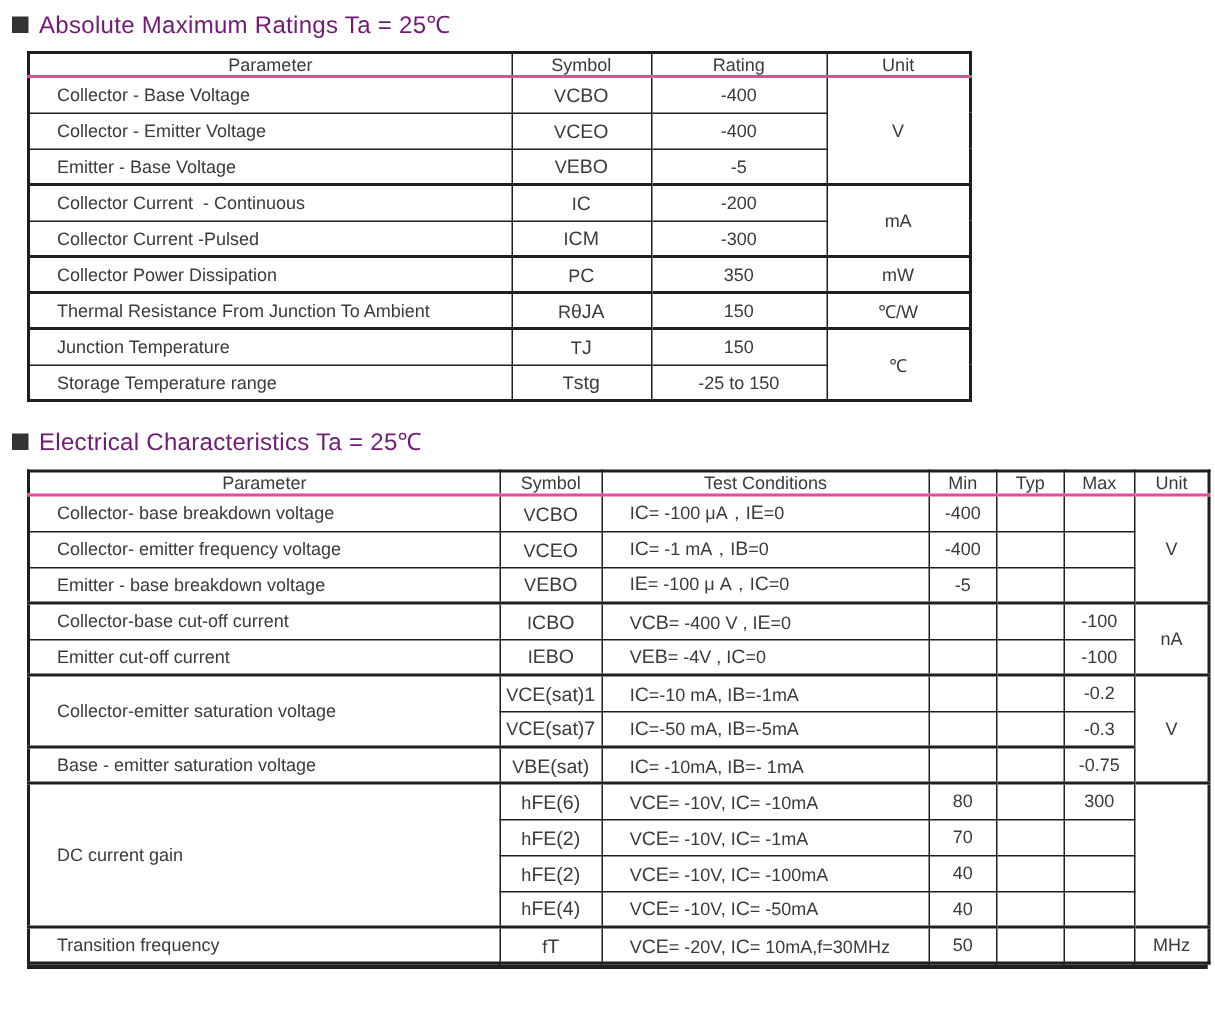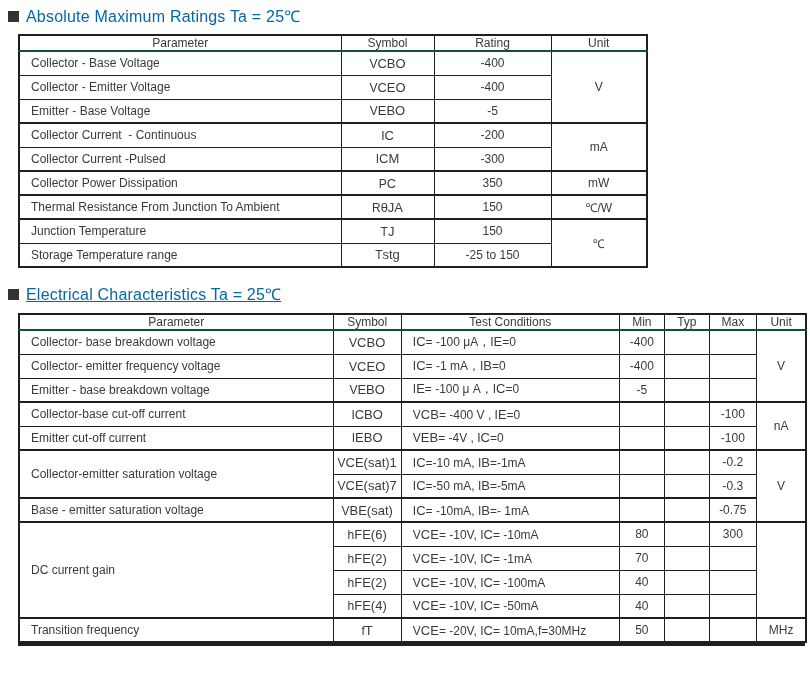--- a/index.html
+++ b/index.html
@@ -13,24 +13,24 @@
     font-family: "Liberation Sans", sans-serif;
     color: #3a3a3a;
   }
   .section-title {
     display: flex;
     align-items: center;
     gap: 7px;
     margin-left: 8px;
     font-size: 16px;
     letter-spacing: 0.2px;
-    color: #0369a1;
+    color: #701a75;
   }
   .section-title.first { margin-top: 5px; }
-  .section-title.second { margin-top: 15px; text-decoration: underline; }
+  .section-title.second { margin-top: 15px; }
   .bullet {
     width: 11px;
     height: 11px;
     background: #333333;
     flex: 0 0 auto;
   }
   table.ds {
     border-collapse: collapse;
     table-layout: fixed;
     margin-left: 18px;
@@ -43,23 +43,23 @@
     font-size: 12px;
     font-weight: normal;
     color: #3a3a3a;
     text-align: center;
     vertical-align: middle;
     height: 24px;
     padding: 0 4px;
     white-space: pre;
     overflow: hidden;
   }
-  .ds th { border-bottom: 2px solid #14532d; height: 14px; }
+  .ds th { border-bottom: 2px solid #ec4899; height: 14px; }
   .ds tr.group td { border-top: 2px solid #1f1f1f; }
-  .ds td.left { text-align: left; padding-left: 11px; }
+  .ds td.left { text-align: left; padding-left: 18px; }
   .sb { font-size: 13px; letter-spacing: 0; }
   .sliver {
     position: relative;
     width: 787px;
     margin-left: 18px;
     height: 3px;
     border-bottom: 3px solid #1f1f1f;
   }
   .sliver span {
     position: absolute;

